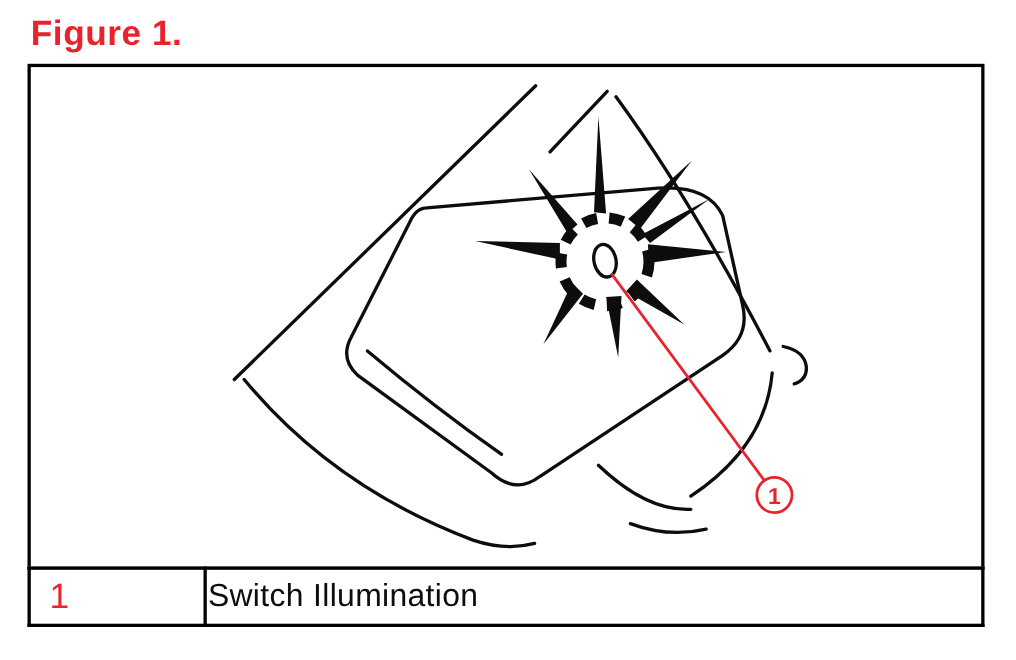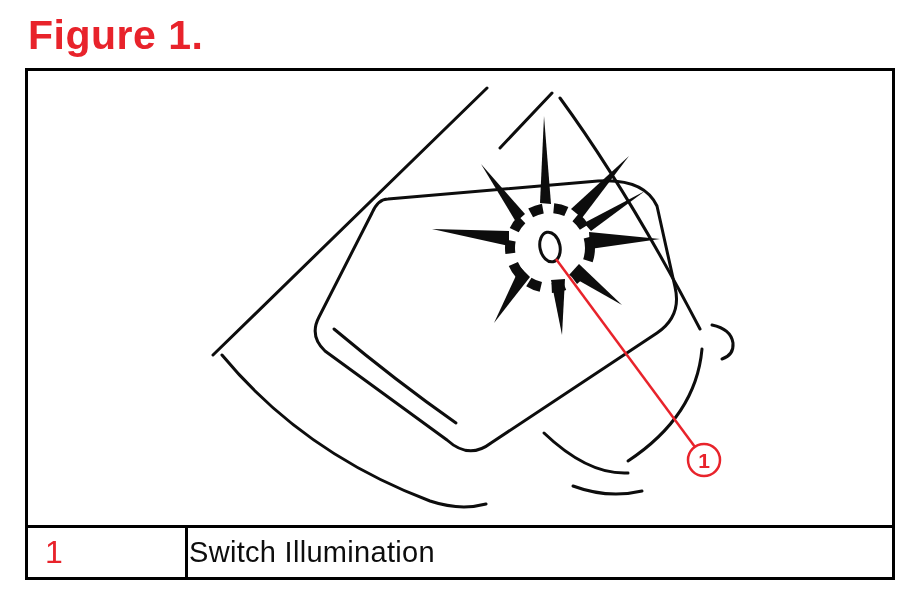--- a/index.html
+++ b/index.html
@@ -11,21 +11,21 @@
     font-family: "Liberation Sans", sans-serif;
     overflow: hidden;
   }
   .page {
     box-sizing: border-box;
     width: 924px;
     height: 600px;
     padding: 8px 0 0 25px;
   }
   .figure-title {
-    font-size: 41px;
+    font-size: 32px;
     font-weight: bold;
     letter-spacing: 0.5px;
     color: #e8232b;
     margin: 4px 0 9px 3px;
     font-family: "Liberation Sans", sans-serif;
   }
   .figure-box {
     box-sizing: border-box;
     width: 870px;
     height: 460px;

